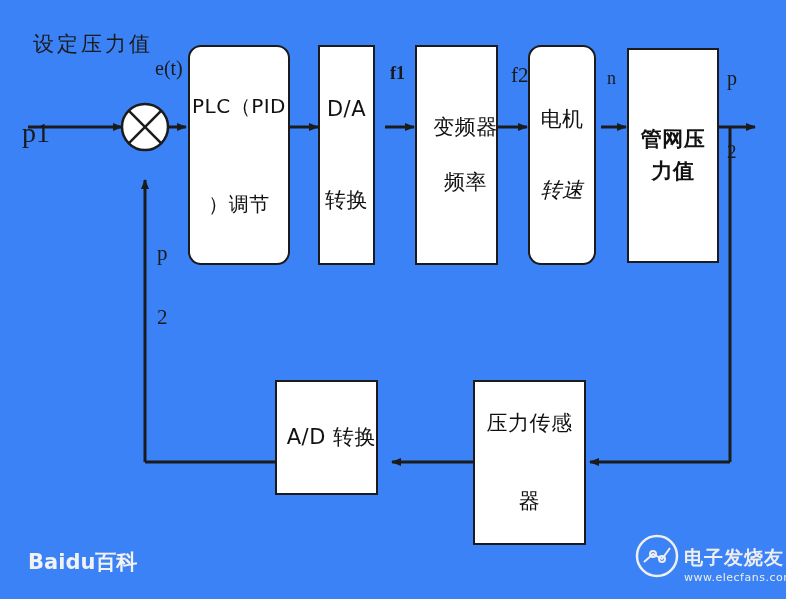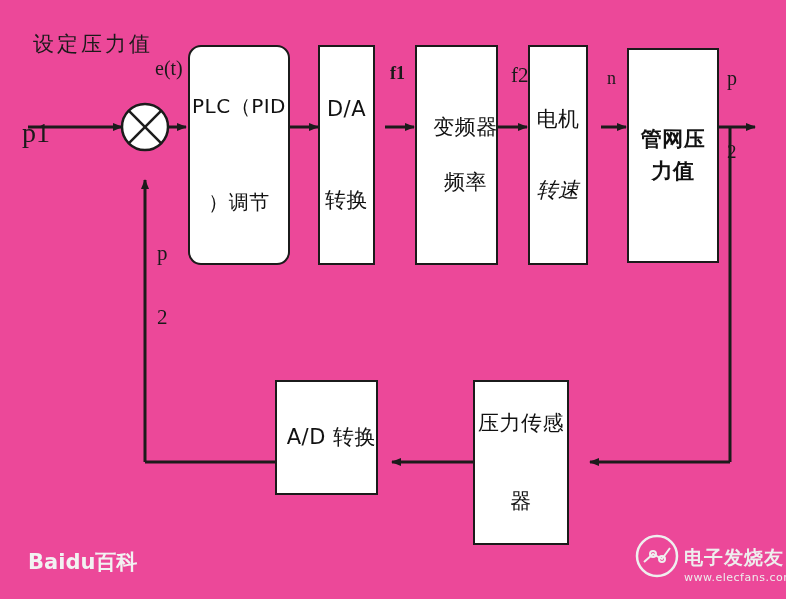--- a/index.html
+++ b/index.html
@@ -8,21 +8,21 @@
     padding: 0;
     background: #ffffff;
   }
   body {
     font-family: "Liberation Serif", "DejaVu Serif", serif;
   }
   #canvas {
     position: relative;
     width: 786px;
     height: 599px;
-    background: #ec4899;
+    background: #3b82f6;
     overflow: hidden;
   }
   #wires {
     position: absolute;
     left: 0;
     top: 0;
     width: 786px;
     height: 599px;
   }
   .block {
@@ -147,48 +147,48 @@
   <div class="sig" style="left:727px; top:54px; font-size:20px;">p</div>
 
   <div class="sig" style="left:727px; top:128px; font-size:19px;">2</div>
 
   <div class="sig" style="left:157px; top:228px; font-size:21px;">p</div>
 
   <div class="sig" style="left:157px; top:292px; font-size:21px;">2</div>
 
   <div class="block" style="left:188px; top:45px; width:102px; height:220px; font-size:20px;border-radius:13px;">
     <span class="ln">PLC（PID</span>
-    <span class="ln" style="margin-top:68px;font-family:Liberation Mono, monospace;">）调节</span>
+    <span class="ln" style="margin-top:68px;">）调节</span>
   </div>
 
   <div class="block" style="left:318px; top:45px; width:57px; height:220px; font-size:21px;">
     <span class="ln">D/A</span>
     <span class="ln" style="margin-top:60px;">转换</span>
   </div>
 
   <div class="block" style="left:415px; top:45px; width:83px; height:220px; font-size:21px;padding-left:18px;">
     <span class="ln">变频器</span>
     <span class="ln" style="margin-top:24px;">频率</span>
   </div>
 
-  <div class="block" style="left:528px; top:45px; width:60px; height:220px; font-size:21px;">
+  <div class="block" style="left:528px; top:45px; width:68px; height:220px; font-size:21px;border-radius:13px;">
     <span class="ln">电机</span>
     <span class="ln" style="margin-top:40px;font-style:italic;">转速</span>
   </div>
 
   <div class="block" style="left:627px; top:48px; width:92px; height:215px; font-size:21px;font-weight:bold;">
     <span class="ln">管网压</span>
     <span class="ln" style="">力值</span>
   </div>
 
   <div class="block" style="left:275px; top:380px; width:103px; height:115px; font-size:21px;align-items:flex-end;">
     <span class="ln">A/D 转换</span>
   </div>
 
-  <div class="block" style="left:473px; top:380px; width:96px; height:165px; font-size:21px;gap:12px;">
+  <div class="block" style="left:473px; top:380px; width:113px; height:165px; font-size:21px;gap:12px;">
     <span class="ln">压力传感</span>
     <span class="ln" style="margin-top:34px;">器</span>
   </div>
 
   <div class="wm wm-baidu" style="left:28px; top:548px;">Baidu百科</div>
 
   <div class="wm" style="left:634px; top:533px; width:46px; height:46px;">
     <svg width="46" height="46" viewBox="0 0 46 46" xmlns="http://www.w3.org/2000/svg">
       <circle cx="23" cy="23" r="20" fill="none" stroke="#efefef" stroke-width="2.5"></circle>
       <path d="M10 29 L19 21 L28 26 L36 15" fill="none" stroke="#efefef" stroke-width="2"></path>

